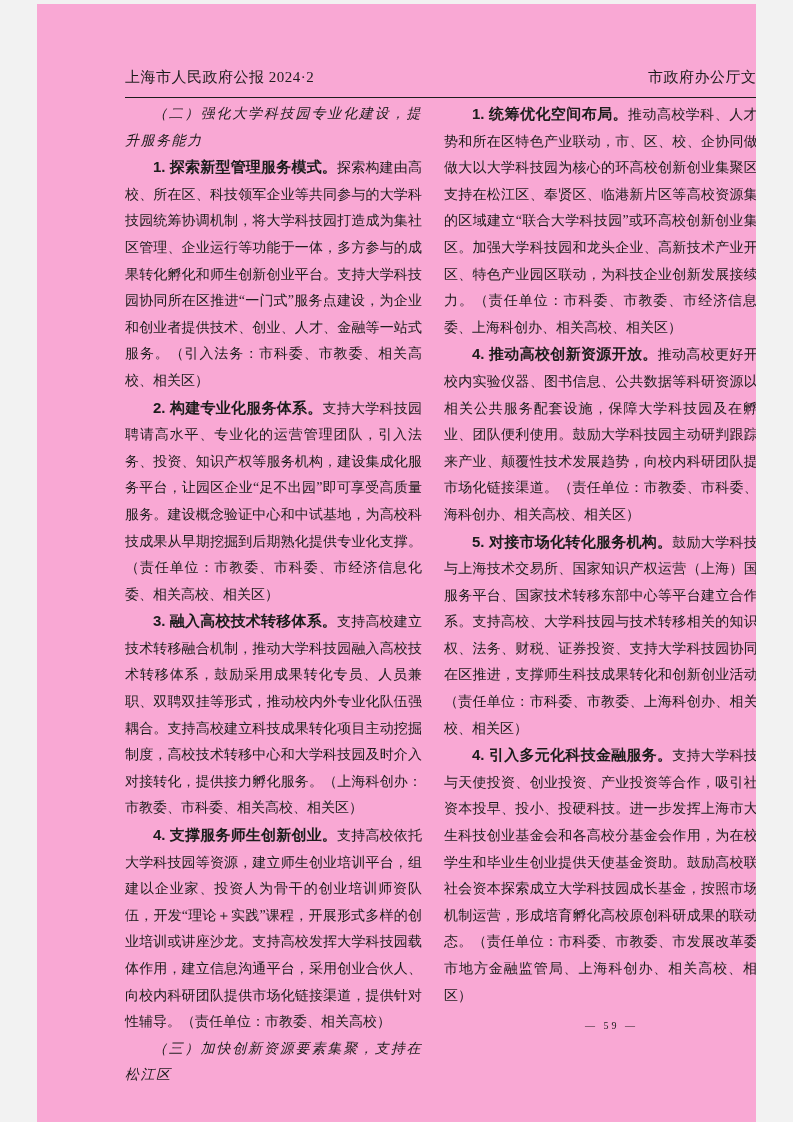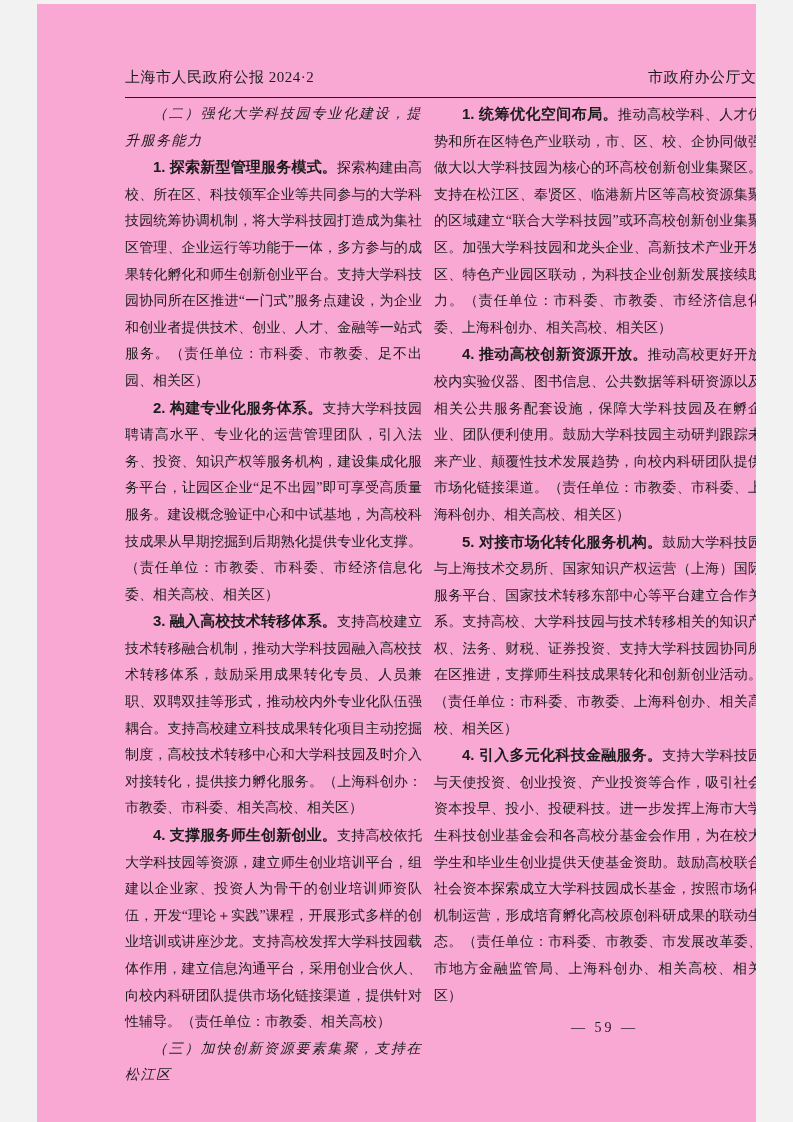--- a/index.html
+++ b/index.html
@@ -32,21 +32,21 @@
     top: 93px;
     border-top: 1.4px solid #1c1c1c;
     height: 0;
   }
   .columns {
     position: absolute;
     left: 88px;
     top: 97px;
     width: 647px;
     display: flex;
-    gap: 12px;
+    gap: 22px;
   }
   .col { flex: 0 0 auto; }
   .col-left  { width: 297px; }
   .col-right { width: 328px; }
   .col p {
     margin: 0;
     font-size: 14px;
     line-height: 26.6px;
     text-align: justify;
     text-justify: inter-ideograph;
@@ -60,42 +60,42 @@
   }
   .lead {
     font-weight: bold;
     font-family: "Liberation Sans", "DejaVu Sans", sans-serif;
     font-size: 15px;
   }
   .page-number {
     position: absolute;
     top: 1016px;
     right: 118px;
-    font-size: 14px;
+    font-size: 10px;
     letter-spacing: 3px;
     white-space: nowrap;
   }
 </style>
 </head>
 <body>
 
 <div class="page">
 
   <div class="header">
     <span>上海市人民政府公报 2024·2</span>
     <span>市政府办公厅文件</span>
   </div>
 
   <div class="header-rule"></div>
 
   <div class="columns">
 
     <div class="col col-left">
       <p class="heading">（二）强化大学科技园专业化建设，提升服务能力</p>
-      <p class="para"><span class="lead">1. 探索新型管理服务模式。</span><span>探索构建由高校、所在区、科技领军企业等共同参与的大学科技园统筹协调机制，将大学科技园打造成为集社区管理、企业运行等功能于一体，多方参与的成果转化孵化和师生创新创业平台。支持大学科技园协同所在区推进“一门式”服务点建设，为企业和创业者提供技术、创业、人才、金融等一站式服务。（责任单位：市科委、市教委、足不出园、相关区）</span></p>
+      <p class="para"><span class="lead">1. 探索新型管理服务模式。</span><span>探索构建由高校、所在区、科技领军企业等共同参与的大学科技园统筹协调机制，将大学科技园打造成为集社区管理、企业运行等功能于一体，多方参与的成果转化孵化和师生创新创业平台。支持大学科技园协同所在区推进“一门式”服务点建设，为企业和创业者提供技术、创业、人才、金融等一站式服务。（引入法务：市科委、市教委、相关高校、相关区）</span></p>
       <p class="para"><span class="lead">2. 构建专业化服务体系。</span><span>支持大学科技园聘请高水平、专业化的运营管理团队，引入法务、投资、知识产权等服务机构，建设集成化服务平台，让园区企业“足不出园”即可享受高质量服务。建设概念验证中心和中试基地，为高校科技成果从早期挖掘到后期熟化提供专业化支撑。（责任单位：市教委、市科委、市经济信息化委、相关高校、相关区）</span></p>
       <p class="para"><span class="lead">3. 融入高校技术转移体系。</span><span>支持高校建立技术转移融合机制，推动大学科技园融入高校技术转移体系，鼓励采用成果转化专员、人员兼职、双聘双挂等形式，推动校内外专业化队伍强耦合。支持高校建立科技成果转化项目主动挖掘制度，高校技术转移中心和大学科技园及时介入对接转化，提供接力孵化服务。（上海科创办：市教委、市科委、相关高校、相关区）</span></p>
       <p class="para"><span class="lead">4. 支撑服务师生创新创业。</span><span>支持高校依托大学科技园等资源，建立师生创业培训平台，组建以企业家、投资人为骨干的创业培训师资队伍，开发“理论＋实践”课程，开展形式多样的创业培训或讲座沙龙。支持高校发挥大学科技园载体作用，建立信息沟通平台，采用创业合伙人、向校内科研团队提供市场化链接渠道，提供针对性辅导。（责任单位：市教委、相关高校）</span></p>
       <p class="heading">（三）加快创新资源要素集聚，支持在松江区</p>
     </div>
 
     <div class="col col-right">
       <p class="para"><span class="lead">1. 统筹优化空间布局。</span><span>推动高校学科、人才优势和所在区特色产业联动，市、区、校、企协同做强做大以大学科技园为核心的环高校创新创业集聚区。支持在松江区、奉贤区、临港新片区等高校资源集聚的区域建立“联合大学科技园”或环高校创新创业集聚区。加强大学科技园和龙头企业、高新技术产业开发区、特色产业园区联动，为科技企业创新发展接续助力。（责任单位：市科委、市教委、市经济信息化委、上海科创办、相关高校、相关区）</span></p>
       <p class="para"><span class="lead">4. 推动高校创新资源开放。</span><span>推动高校更好开放校内实验仪器、图书信息、公共数据等科研资源以及相关公共服务配套设施，保障大学科技园及在孵企业、团队便利使用。鼓励大学科技园主动研判跟踪未来产业、颠覆性技术发展趋势，向校内科研团队提供市场化链接渠道。（责任单位：市教委、市科委、上海科创办、相关高校、相关区）</span></p>
       <p class="para"><span class="lead">5. 对接市场化转化服务机构。</span><span>鼓励大学科技园与上海技术交易所、国家知识产权运营（上海）国际服务平台、国家技术转移东部中心等平台建立合作关系。支持高校、大学科技园与技术转移相关的知识产权、法务、财税、证券投资、支持大学科技园协同所在区推进，支撑师生科技成果转化和创新创业活动。（责任单位：市科委、市教委、上海科创办、相关高校、相关区）</span></p>

